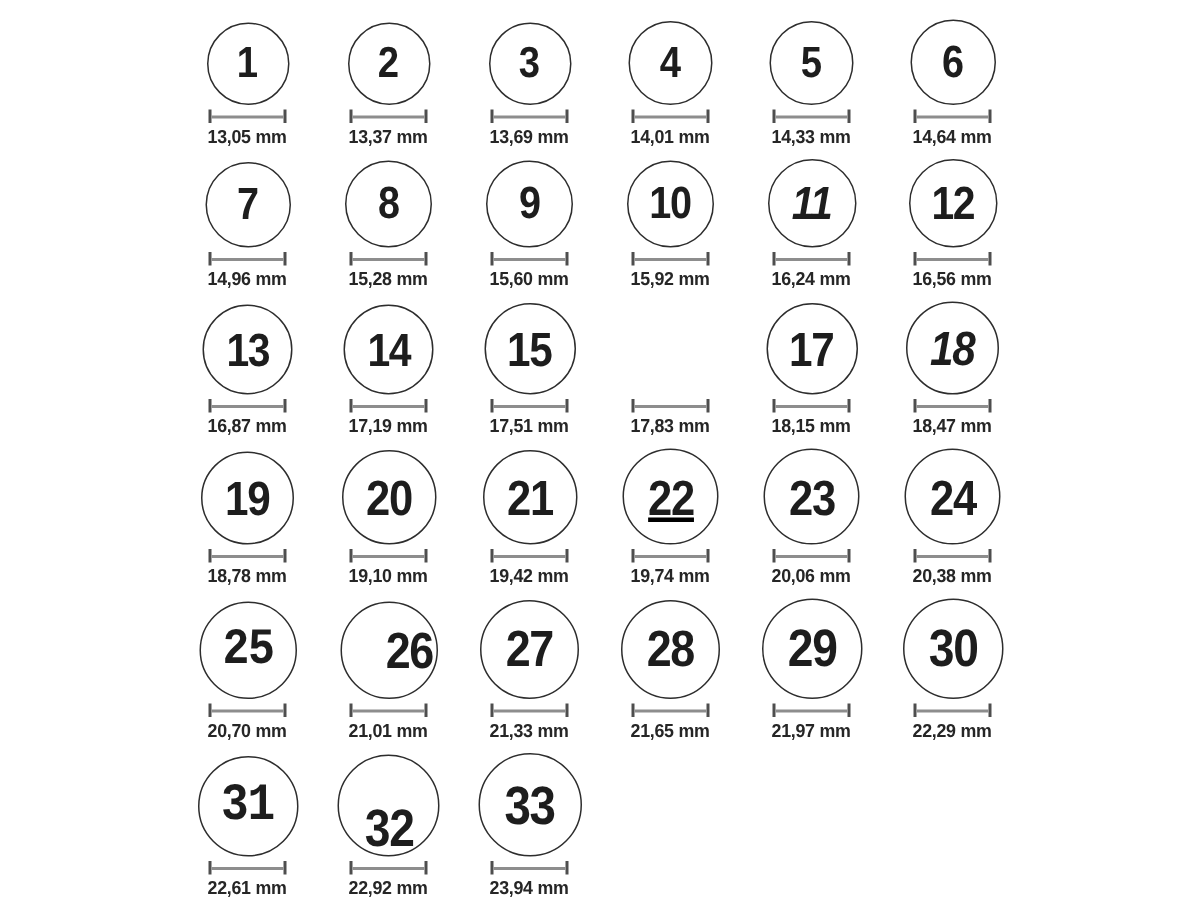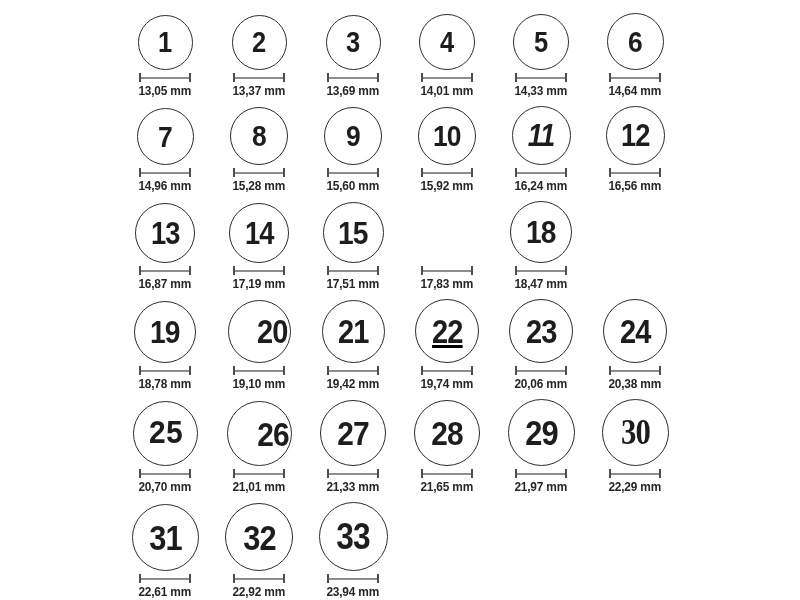--- a/index.html
+++ b/index.html
@@ -184,37 +184,44 @@
           <span class="num" style="font-size: 32px;">15</span>
         </div>
         <div class="measure"></div>
         <div class="mm-label">17,51 mm</div>
       </div>
       <div class="cell">
         <div class="measure"></div>
         <div class="mm-label">17,83 mm</div>
       </div>
       <div class="cell">
-        <div class="circle" style="width: 62px; height: 62px;">
+        <div class="circle" style="width: 61px; height: 61px;">
+          <span class="num" style="font-size: 32px;">17</span>
+        </div>
+        <div class="measure"></div>
+        <div class="mm-label">18,15 mm</div>
+      </div>
+      <div class="cell">
+        <div class="circle" style="width: 62px; height: 62px; font-style: italic;">
           <span class="num" style="font-size: 32px;">18</span>
         </div>
         <div class="measure"></div>
         <div class="mm-label">18,47 mm</div>
       </div>
     </div>
     <div class="row">
       <div class="cell">
         <div class="circle" style="width: 62px; height: 62px;">
           <span class="num" style="font-size: 32px;">19</span>
         </div>
         <div class="measure"></div>
         <div class="mm-label">18,78 mm</div>
       </div>
       <div class="cell">
-        <div class="circle" style="width: 63px; height: 63px; justify-content: flex-end;">
+        <div class="circle" style="width: 63px; height: 63px;">
           <span class="num" style="font-size: 33px;">20</span>
         </div>
         <div class="measure"></div>
         <div class="mm-label">19,10 mm</div>
       </div>
       <div class="cell">
         <div class="circle" style="width: 63px; height: 63px;">
           <span class="num" style="font-size: 33px;">21</span>
         </div>
         <div class="measure"></div>
@@ -272,37 +279,37 @@
         <div class="mm-label">21,65 mm</div>
       </div>
       <div class="cell">
         <div class="circle" style="width: 67px; height: 67px;">
           <span class="num" style="font-size: 35px;">29</span>
         </div>
         <div class="measure"></div>
         <div class="mm-label">21,97 mm</div>
       </div>
       <div class="cell">
-        <div class="circle" style="width: 67px; height: 67px; font-family: Liberation Serif, serif;">
+        <div class="circle" style="width: 67px; height: 67px;">
           <span class="num" style="font-size: 35px;">30</span>
         </div>
         <div class="measure"></div>
         <div class="mm-label">22,29 mm</div>
       </div>
     </div>
     <div class="row">
       <div class="cell">
-        <div class="circle" style="width: 67px; height: 67px;">
+        <div class="circle" style="width: 67px; height: 67px; font-family: Liberation Mono, monospace;">
           <span class="num" style="font-size: 35px;">31</span>
         </div>
         <div class="measure"></div>
         <div class="mm-label">22,61 mm</div>
       </div>
       <div class="cell">
-        <div class="circle" style="width: 68px; height: 68px;">
+        <div class="circle" style="width: 68px; height: 68px; align-items: flex-end;">
           <span class="num" style="font-size: 35px;">32</span>
         </div>
         <div class="measure"></div>
         <div class="mm-label">22,92 mm</div>
       </div>
       <div class="cell">
         <div class="circle" style="width: 69px; height: 69px;">
           <span class="num" style="font-size: 36px;">33</span>
         </div>
         <div class="measure"></div>

